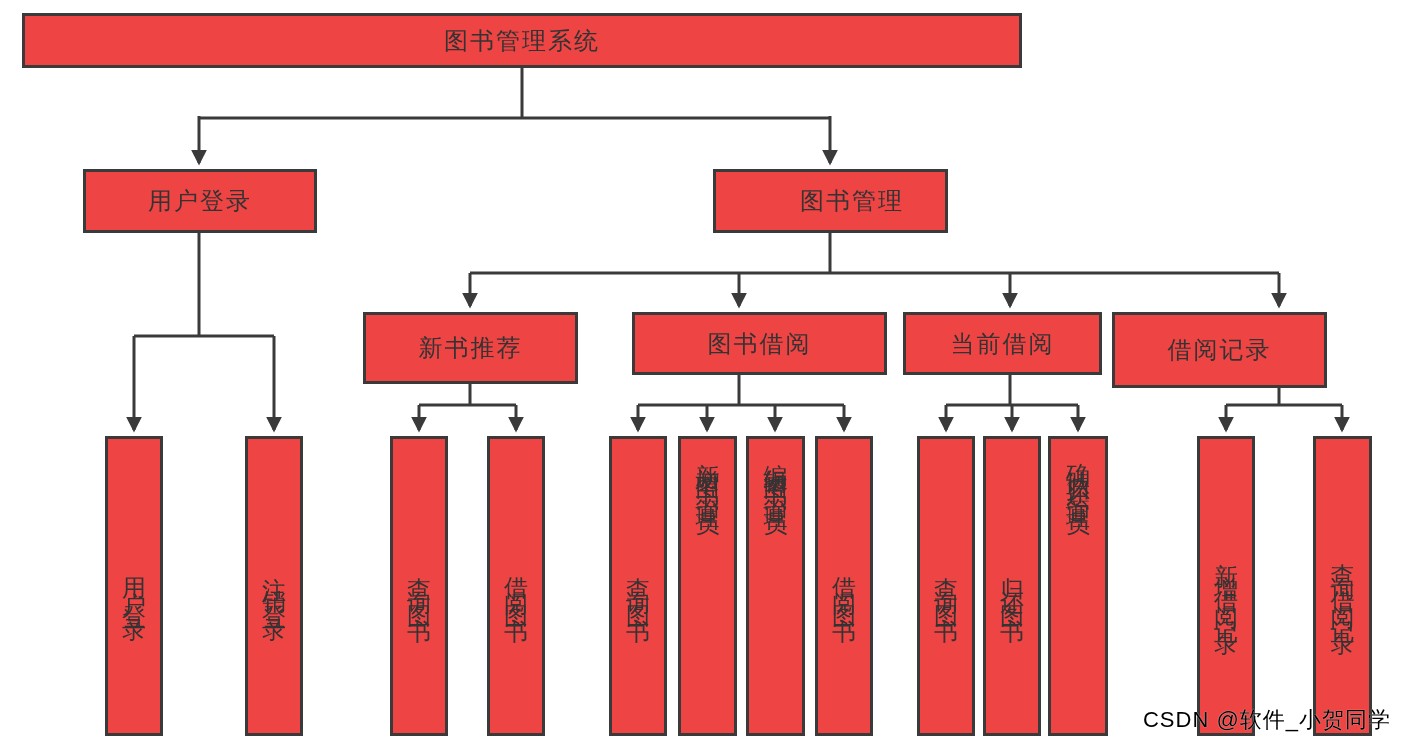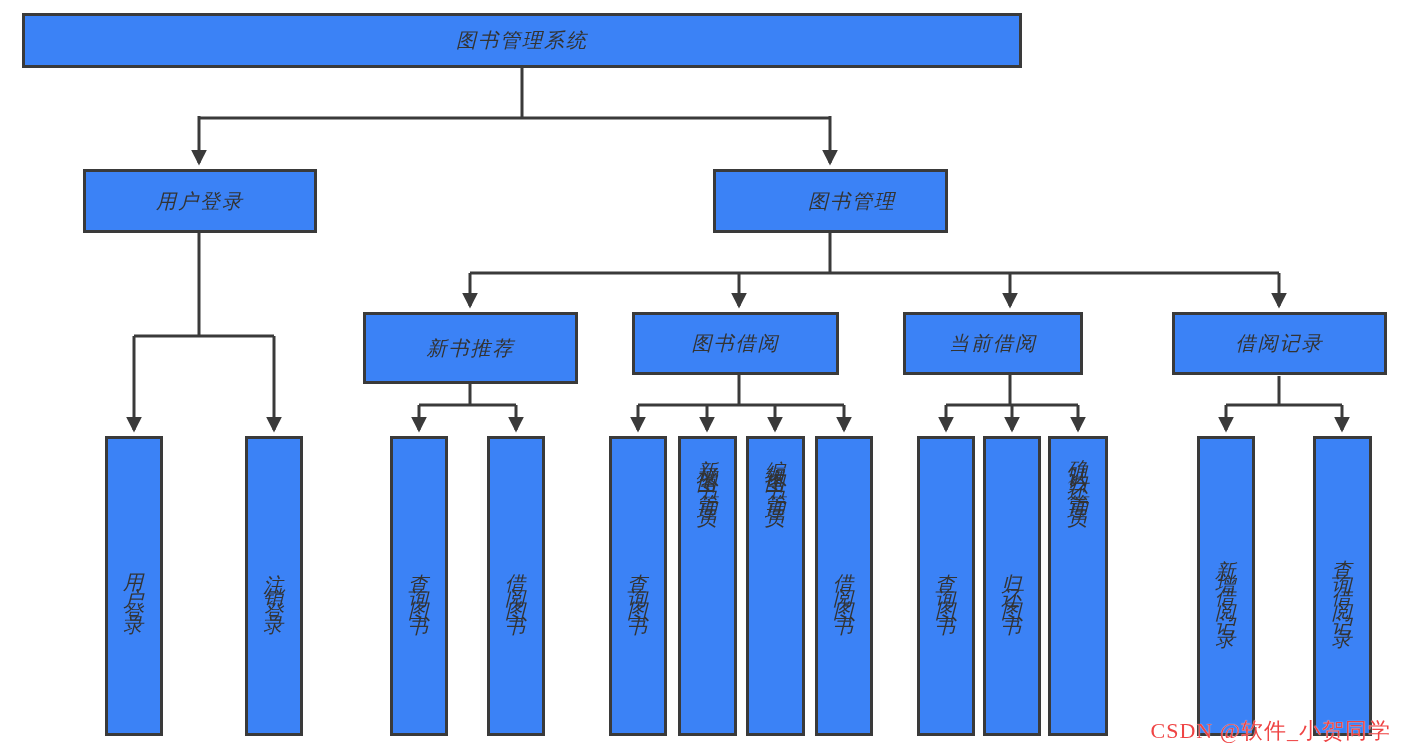--- a/index.html
+++ b/index.html
@@ -1,53 +1,51 @@
 <!DOCTYPE html>
 <html><head>
 <meta charset="utf-8">
 <style>
   html,body{margin:0;padding:0;background:#ffffff;}
   body{font-family:"Liberation Sans","DejaVu Sans",sans-serif;}
   #stage{position:relative;width:1405px;height:747px;background:#ffffff;overflow:hidden;}
   svg.wires{position:absolute;left:0;top:0;width:1405px;height:747px;pointer-events:none;}
   .node{
     position:absolute;
-    background:#3b82f6;
+    background:#ef4444;
     border:3px solid #3a3a3a;
     box-sizing:border-box;
     display:flex;
     align-items:center;
     justify-content:center;
     color:#333333;
-    font-size:20px;
+    font-size:24px;
     letter-spacing:2px;
     z-index:2;
-    font-style:italic;
   }
   .v{
     writing-mode:vertical-rl;
     letter-spacing:14px;
     padding-top:0;
   }
   .v.long{
     letter-spacing:7px;
     justify-content:flex-start;
     padding-top:5px;
   }
   .watermark{
     position:absolute;
     right:14px;
-    bottom:1px;
+    bottom:12px;
     font-size:22px;
-    color:#ef4444;
+    color:#000000;
     letter-spacing:1px;
     text-shadow:0 0 1px #ffffff;
     z-index:3;
     white-space:nowrap;
-    font-family:Liberation Serif, serif;
   }
 </style>
 </head>
 <body>
 
 <div id="stage">
 
   <svg class="wires" viewBox="0 0 1405 747" xmlns="http://www.w3.org/2000/svg">
     <defs>
       <marker id="arrow" viewBox="0 0 6 6" refX="5" refY="3" markerWidth="5.2" markerHeight="6" orient="auto">
@@ -83,23 +81,23 @@
     <path d="M1226,405 V430" fill="none" stroke="#3a3a3a" stroke-width="3" marker-end="url(#arrow)"></path>
     <path d="M1342,405 V430" fill="none" stroke="#3a3a3a" stroke-width="3" marker-end="url(#arrow)"></path>
   </svg>
 
   <div class="node" style="left:22px;top:13px;width:1000px;height:55px;">图书管理系统</div>
 
   <div class="node" style="left:83px;top:169px;width:234px;height:64px;">用户登录</div>
   <div class="node" style="left:713px;top:169px;width:235px;height:64px;padding-left:43px;">图书管理</div>
 
   <div class="node" style="left:363px;top:312px;width:215px;height:72px;">新书推荐</div>
-  <div class="node" style="left:632px;top:312px;width:207px;height:63px;text-align:right;">图书借阅</div>
-  <div class="node" style="left:903px;top:312px;width:180px;height:63px;">当前借阅</div>
-  <div class="node" style="left:1172px;top:312px;width:215px;height:63px;">借阅记录</div>
+  <div class="node" style="left:632px;top:312px;width:255px;height:63px;text-align:right;">图书借阅</div>
+  <div class="node" style="left:903px;top:312px;width:199px;height:63px;">当前借阅</div>
+  <div class="node" style="left:1112px;top:312px;width:215px;height:76px;">借阅记录</div>
 
   <div class="node v" style="left:105px;top:436px;width:58px;height:300px;">用户登录</div>
   <div class="node v" style="left:245px;top:436px;width:58px;height:300px;">注销登录</div>
 
   <div class="node v" style="left:390px;top:436px;width:58px;height:300px;">查询图书</div>
   <div class="node v" style="left:487px;top:436px;width:58px;height:300px;">借阅图书</div>
 
   <div class="node v" style="left:609px;top:436px;width:58px;height:300px;">查询图书</div>
   <div class="node v long" style="left:678px;top:436px;width:59px;height:300px;">新增图书（管理员）</div>
   <div class="node v long" style="left:746px;top:436px;width:59px;height:300px;">编辑图书（管理员）</div>

